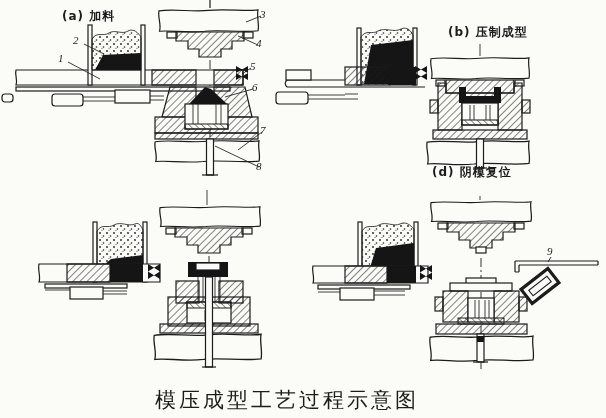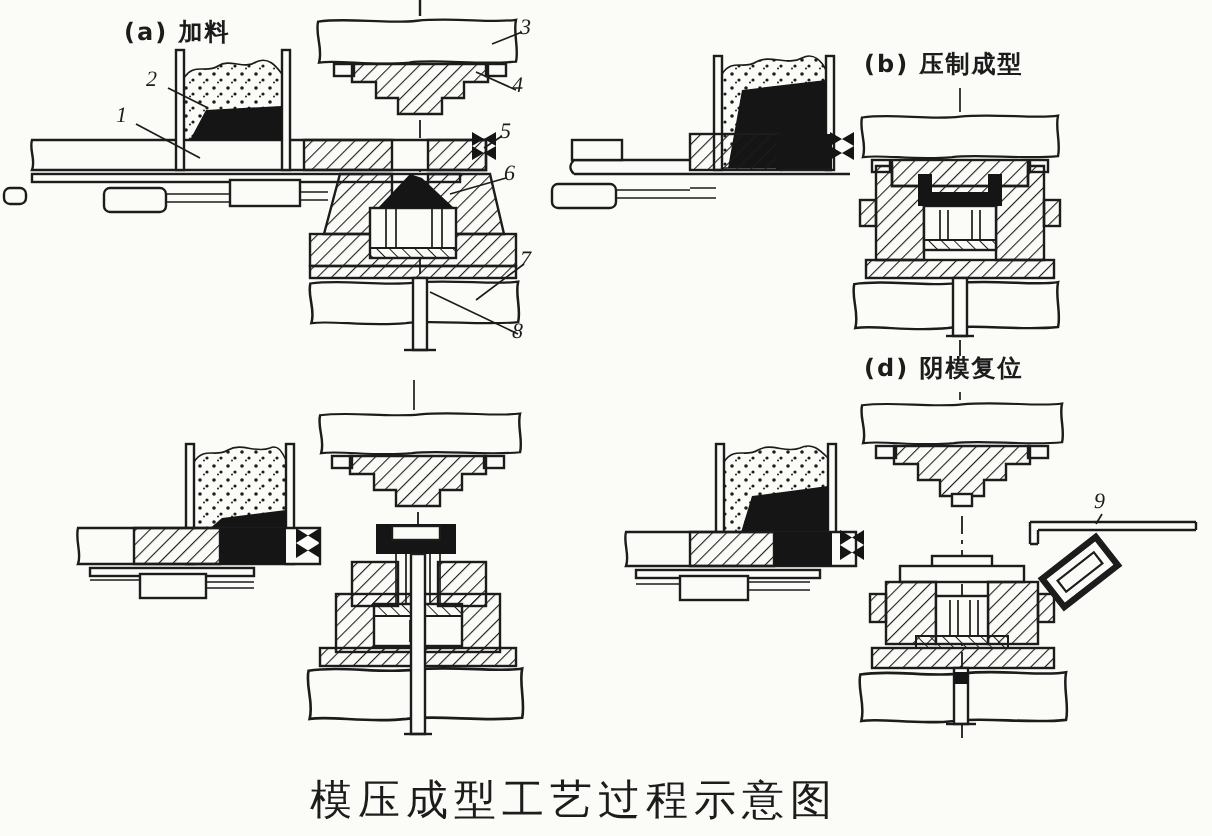--- a/index.html
+++ b/index.html
@@ -219,22 +219,22 @@
     <rect class="hatch" x="345" y="266" width="42" height="17"></rect>
     <rect class="black" x="387" y="266" width="29" height="17"></rect>
     <path class="black" d="M420,265 L432,272.5 L420,280 Z M432,265 L420,272.5 L432,280 Z"></path>
     <rect class="shape" x="318" y="285" width="92" height="4"></rect>
     <rect class="shape" x="340" y="288" width="34" height="12"></rect>
     <path class="ln-thin" d="M374,291 H405 M374,295 H405 M318,292 H340"></path>
   </g>
 </svg>
 
   <span class="panel-label" style="left:62px;top:8px">(a) 加料</span>
-  <span class="panel-label" style="left:432px;top:24px">(b) 压制成型</span>
-  <span class="panel-label" style="left:432px;top:176px">(d) 阴模复位</span>
+  <span class="panel-label" style="left:448px;top:24px">(b) 压制成型</span>
+  <span class="panel-label" style="left:432px;top:164px">(d) 阴模复位</span>
 
   <span class="callout" style="left:58px;top:52px">1</span>
   <span class="callout" style="left:73px;top:34px">2</span>
   <span class="callout" style="left:260px;top:8px">3</span>
   <span class="callout" style="left:256px;top:37px">4</span>
   <span class="callout" style="left:250px;top:60px">5</span>
   <span class="callout" style="left:252px;top:81px">6</span>
   <span class="callout" style="left:260px;top:124px">7</span>
   <span class="callout" style="left:256px;top:160px">8</span>
   <span class="callout" style="left:547px;top:245px">9</span>

